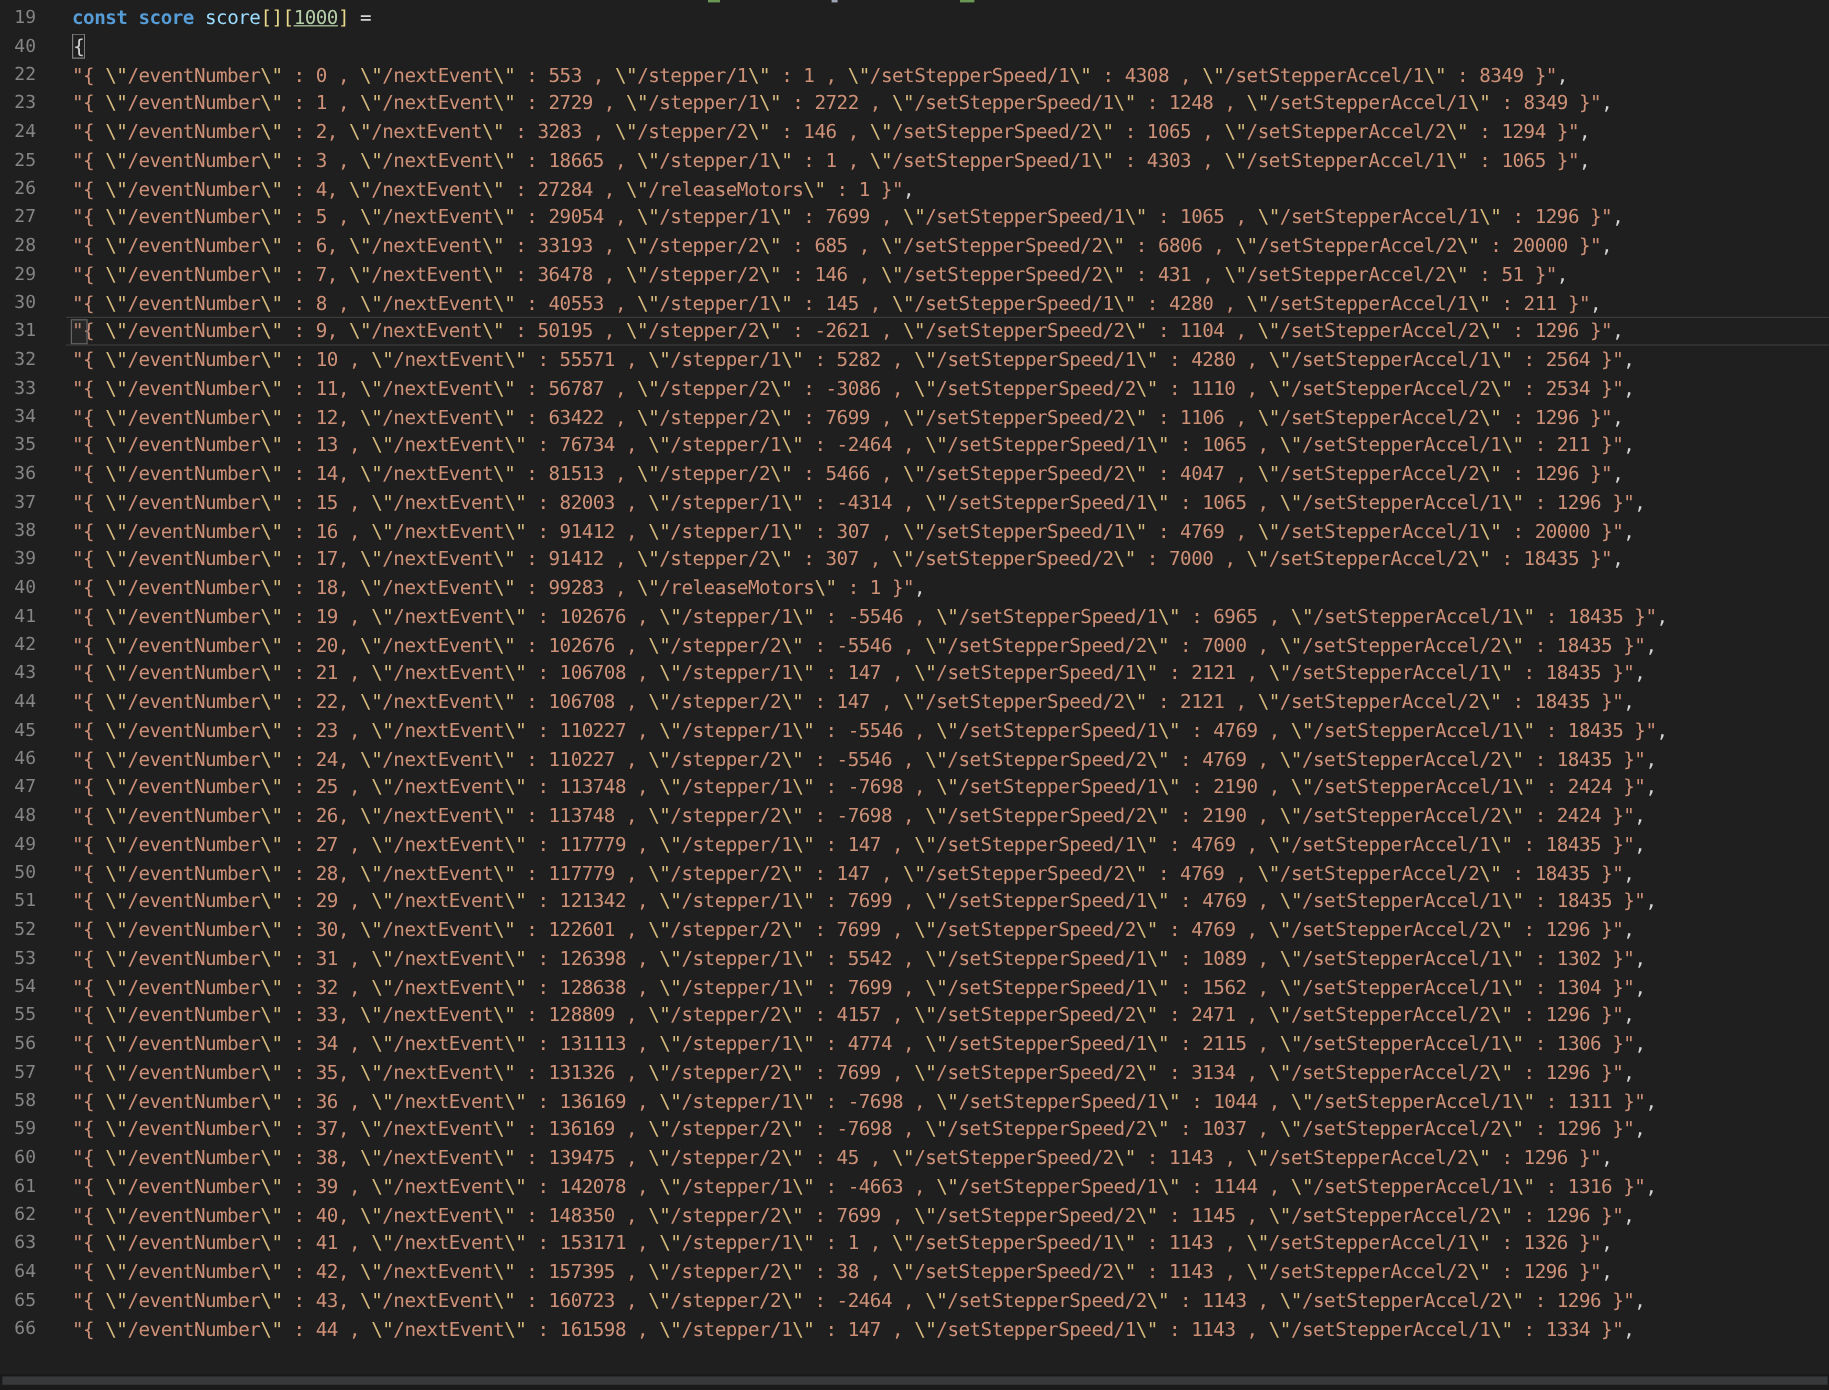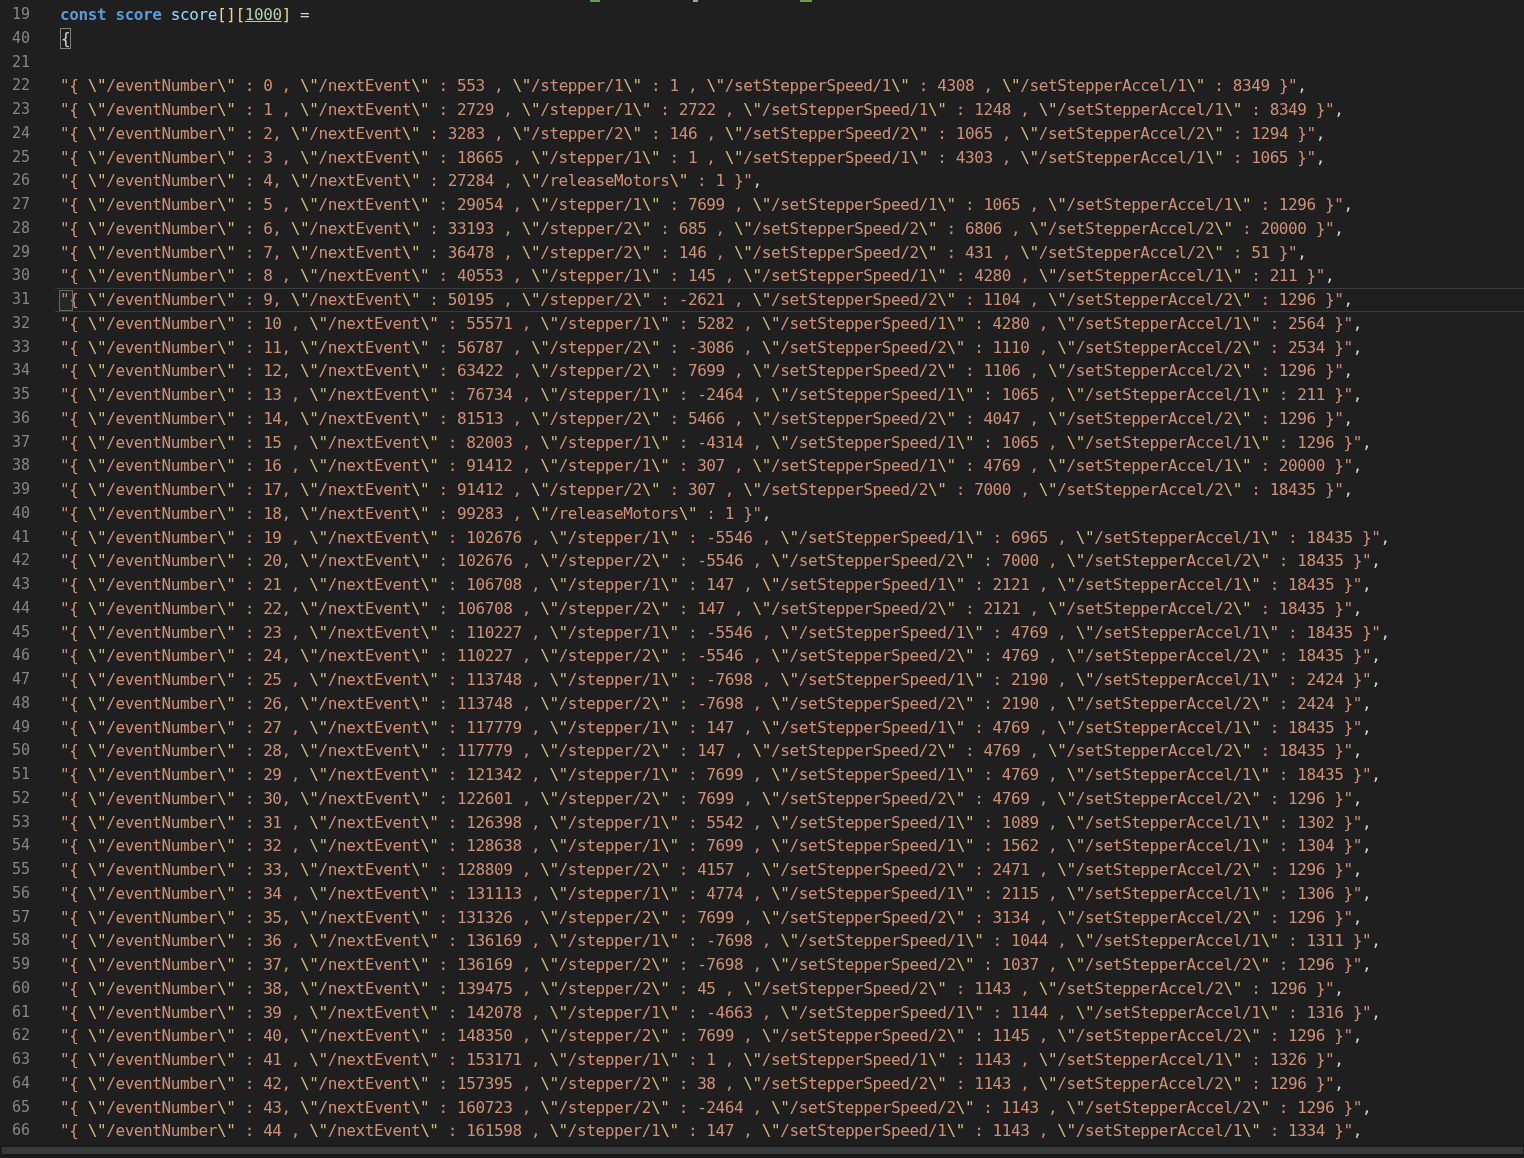--- a/index.html
+++ b/index.html
@@ -51,21 +51,20 @@
 
 <div id="editor">
   <div id="fragments">
       <div class="frag" style="left: 590px; width: 10px; background: rgb(106, 153, 85);"></div>
       <div class="frag" style="left: 693px; width: 5px; background: rgb(157, 165, 180);"></div>
       <div class="frag" style="left: 800px; width: 12px; background: rgb(106, 153, 85);"></div>
     </div>
   <div id="lines">
       <div class="row"><div class="ln">19</div><div class="code"><span class="tok-kw">const</span><span class="tok-pl"> </span><span class="tok-kw">score</span><span class="tok-pl"> </span><span class="tok-var">score</span><span class="tok-br">[][</span><span class="tok-num">1000</span><span class="tok-br">]</span><span class="tok-pl"> =</span></div></div>
       <div class="row"><div class="ln">40</div><div class="code"><span class="tok-brm">{</span></div></div>
-      <div class="row"><div class="ln">21</div><div class="code"></div></div>
       <div class="row"><div class="ln">22</div><div class="code"><span class="tok-str">"{ </span><span class="tok-esc">\"</span><span class="tok-str">/eventNumber</span><span class="tok-esc">\"</span><span class="tok-str"> : 0 , </span><span class="tok-esc">\"</span><span class="tok-str">/nextEvent</span><span class="tok-esc">\"</span><span class="tok-str"> : 553 , </span><span class="tok-esc">\"</span><span class="tok-str">/stepper/1</span><span class="tok-esc">\"</span><span class="tok-str"> : 1 , </span><span class="tok-esc">\"</span><span class="tok-str">/setStepperSpeed/1</span><span class="tok-esc">\"</span><span class="tok-str"> : 4308 , </span><span class="tok-esc">\"</span><span class="tok-str">/setStepperAccel/1</span><span class="tok-esc">\"</span><span class="tok-str"> : 8349 }"</span><span class="tok-pu">,</span></div></div>
       <div class="row"><div class="ln">23</div><div class="code"><span class="tok-str">"{ </span><span class="tok-esc">\"</span><span class="tok-str">/eventNumber</span><span class="tok-esc">\"</span><span class="tok-str"> : 1 , </span><span class="tok-esc">\"</span><span class="tok-str">/nextEvent</span><span class="tok-esc">\"</span><span class="tok-str"> : 2729 , </span><span class="tok-esc">\"</span><span class="tok-str">/stepper/1</span><span class="tok-esc">\"</span><span class="tok-str"> : 2722 , </span><span class="tok-esc">\"</span><span class="tok-str">/setStepperSpeed/1</span><span class="tok-esc">\"</span><span class="tok-str"> : 1248 , </span><span class="tok-esc">\"</span><span class="tok-str">/setStepperAccel/1</span><span class="tok-esc">\"</span><span class="tok-str"> : 8349 }"</span><span class="tok-pu">,</span></div></div>
       <div class="row"><div class="ln">24</div><div class="code"><span class="tok-str">"{ </span><span class="tok-esc">\"</span><span class="tok-str">/eventNumber</span><span class="tok-esc">\"</span><span class="tok-str"> : 2, </span><span class="tok-esc">\"</span><span class="tok-str">/nextEvent</span><span class="tok-esc">\"</span><span class="tok-str"> : 3283 , </span><span class="tok-esc">\"</span><span class="tok-str">/stepper/2</span><span class="tok-esc">\"</span><span class="tok-str"> : 146 , </span><span class="tok-esc">\"</span><span class="tok-str">/setStepperSpeed/2</span><span class="tok-esc">\"</span><span class="tok-str"> : 1065 , </span><span class="tok-esc">\"</span><span class="tok-str">/setStepperAccel/2</span><span class="tok-esc">\"</span><span class="tok-str"> : 1294 }"</span><span class="tok-pu">,</span></div></div>
       <div class="row"><div class="ln">25</div><div class="code"><span class="tok-str">"{ </span><span class="tok-esc">\"</span><span class="tok-str">/eventNumber</span><span class="tok-esc">\"</span><span class="tok-str"> : 3 , </span><span class="tok-esc">\"</span><span class="tok-str">/nextEvent</span><span class="tok-esc">\"</span><span class="tok-str"> : 18665 , </span><span class="tok-esc">\"</span><span class="tok-str">/stepper/1</span><span class="tok-esc">\"</span><span class="tok-str"> : 1 , </span><span class="tok-esc">\"</span><span class="tok-str">/setStepperSpeed/1</span><span class="tok-esc">\"</span><span class="tok-str"> : 4303 , </span><span class="tok-esc">\"</span><span class="tok-str">/setStepperAccel/1</span><span class="tok-esc">\"</span><span class="tok-str"> : 1065 }"</span><span class="tok-pu">,</span></div></div>
       <div class="row"><div class="ln">26</div><div class="code"><span class="tok-str">"{ </span><span class="tok-esc">\"</span><span class="tok-str">/eventNumber</span><span class="tok-esc">\"</span><span class="tok-str"> : 4, </span><span class="tok-esc">\"</span><span class="tok-str">/nextEvent</span><span class="tok-esc">\"</span><span class="tok-str"> : 27284 , </span><span class="tok-esc">\"</span><span class="tok-str">/releaseMotors</span><span class="tok-esc">\"</span><span class="tok-str"> : 1 }"</span><span class="tok-pu">,</span></div></div>
       <div class="row"><div class="ln">27</div><div class="code"><span class="tok-str">"{ </span><span class="tok-esc">\"</span><span class="tok-str">/eventNumber</span><span class="tok-esc">\"</span><span class="tok-str"> : 5 , </span><span class="tok-esc">\"</span><span class="tok-str">/nextEvent</span><span class="tok-esc">\"</span><span class="tok-str"> : 29054 , </span><span class="tok-esc">\"</span><span class="tok-str">/stepper/1</span><span class="tok-esc">\"</span><span class="tok-str"> : 7699 , </span><span class="tok-esc">\"</span><span class="tok-str">/setStepperSpeed/1</span><span class="tok-esc">\"</span><span class="tok-str"> : 1065 , </span><span class="tok-esc">\"</span><span class="tok-str">/setStepperAccel/1</span><span class="tok-esc">\"</span><span class="tok-str"> : 1296 }"</span><span class="tok-pu">,</span></div></div>
       <div class="row"><div class="ln">28</div><div class="code"><span class="tok-str">"{ </span><span class="tok-esc">\"</span><span class="tok-str">/eventNumber</span><span class="tok-esc">\"</span><span class="tok-str"> : 6, </span><span class="tok-esc">\"</span><span class="tok-str">/nextEvent</span><span class="tok-esc">\"</span><span class="tok-str"> : 33193 , </span><span class="tok-esc">\"</span><span class="tok-str">/stepper/2</span><span class="tok-esc">\"</span><span class="tok-str"> : 685 , </span><span class="tok-esc">\"</span><span class="tok-str">/setStepperSpeed/2</span><span class="tok-esc">\"</span><span class="tok-str"> : 6806 , </span><span class="tok-esc">\"</span><span class="tok-str">/setStepperAccel/2</span><span class="tok-esc">\"</span><span class="tok-str"> : 20000 }"</span><span class="tok-pu">,</span></div></div>
       <div class="row"><div class="ln">29</div><div class="code"><span class="tok-str">"{ </span><span class="tok-esc">\"</span><span class="tok-str">/eventNumber</span><span class="tok-esc">\"</span><span class="tok-str"> : 7, </span><span class="tok-esc">\"</span><span class="tok-str">/nextEvent</span><span class="tok-esc">\"</span><span class="tok-str"> : 36478 , </span><span class="tok-esc">\"</span><span class="tok-str">/stepper/2</span><span class="tok-esc">\"</span><span class="tok-str"> : 146 , </span><span class="tok-esc">\"</span><span class="tok-str">/setStepperSpeed/2</span><span class="tok-esc">\"</span><span class="tok-str"> : 431 , </span><span class="tok-esc">\"</span><span class="tok-str">/setStepperAccel/2</span><span class="tok-esc">\"</span><span class="tok-str"> : 51 }"</span><span class="tok-pu">,</span></div></div>
       <div class="row"><div class="ln">30</div><div class="code"><span class="tok-str">"{ </span><span class="tok-esc">\"</span><span class="tok-str">/eventNumber</span><span class="tok-esc">\"</span><span class="tok-str"> : 8 , </span><span class="tok-esc">\"</span><span class="tok-str">/nextEvent</span><span class="tok-esc">\"</span><span class="tok-str"> : 40553 , </span><span class="tok-esc">\"</span><span class="tok-str">/stepper/1</span><span class="tok-esc">\"</span><span class="tok-str"> : 145 , </span><span class="tok-esc">\"</span><span class="tok-str">/setStepperSpeed/1</span><span class="tok-esc">\"</span><span class="tok-str"> : 4280 , </span><span class="tok-esc">\"</span><span class="tok-str">/setStepperAccel/1</span><span class="tok-esc">\"</span><span class="tok-str"> : 211 }"</span><span class="tok-pu">,</span></div></div>
       <div class="row current"><div class="ln">31</div><div class="code"><span class="charbox"></span><span class="tok-str">"{ </span><span class="tok-esc">\"</span><span class="tok-str">/eventNumber</span><span class="tok-esc">\"</span><span class="tok-str"> : 9, </span><span class="tok-esc">\"</span><span class="tok-str">/nextEvent</span><span class="tok-esc">\"</span><span class="tok-str"> : 50195 , </span><span class="tok-esc">\"</span><span class="tok-str">/stepper/2</span><span class="tok-esc">\"</span><span class="tok-str"> : -2621 , </span><span class="tok-esc">\"</span><span class="tok-str">/setStepperSpeed/2</span><span class="tok-esc">\"</span><span class="tok-str"> : 1104 , </span><span class="tok-esc">\"</span><span class="tok-str">/setStepperAccel/2</span><span class="tok-esc">\"</span><span class="tok-str"> : 1296 }"</span><span class="tok-pu">,</span></div></div>

